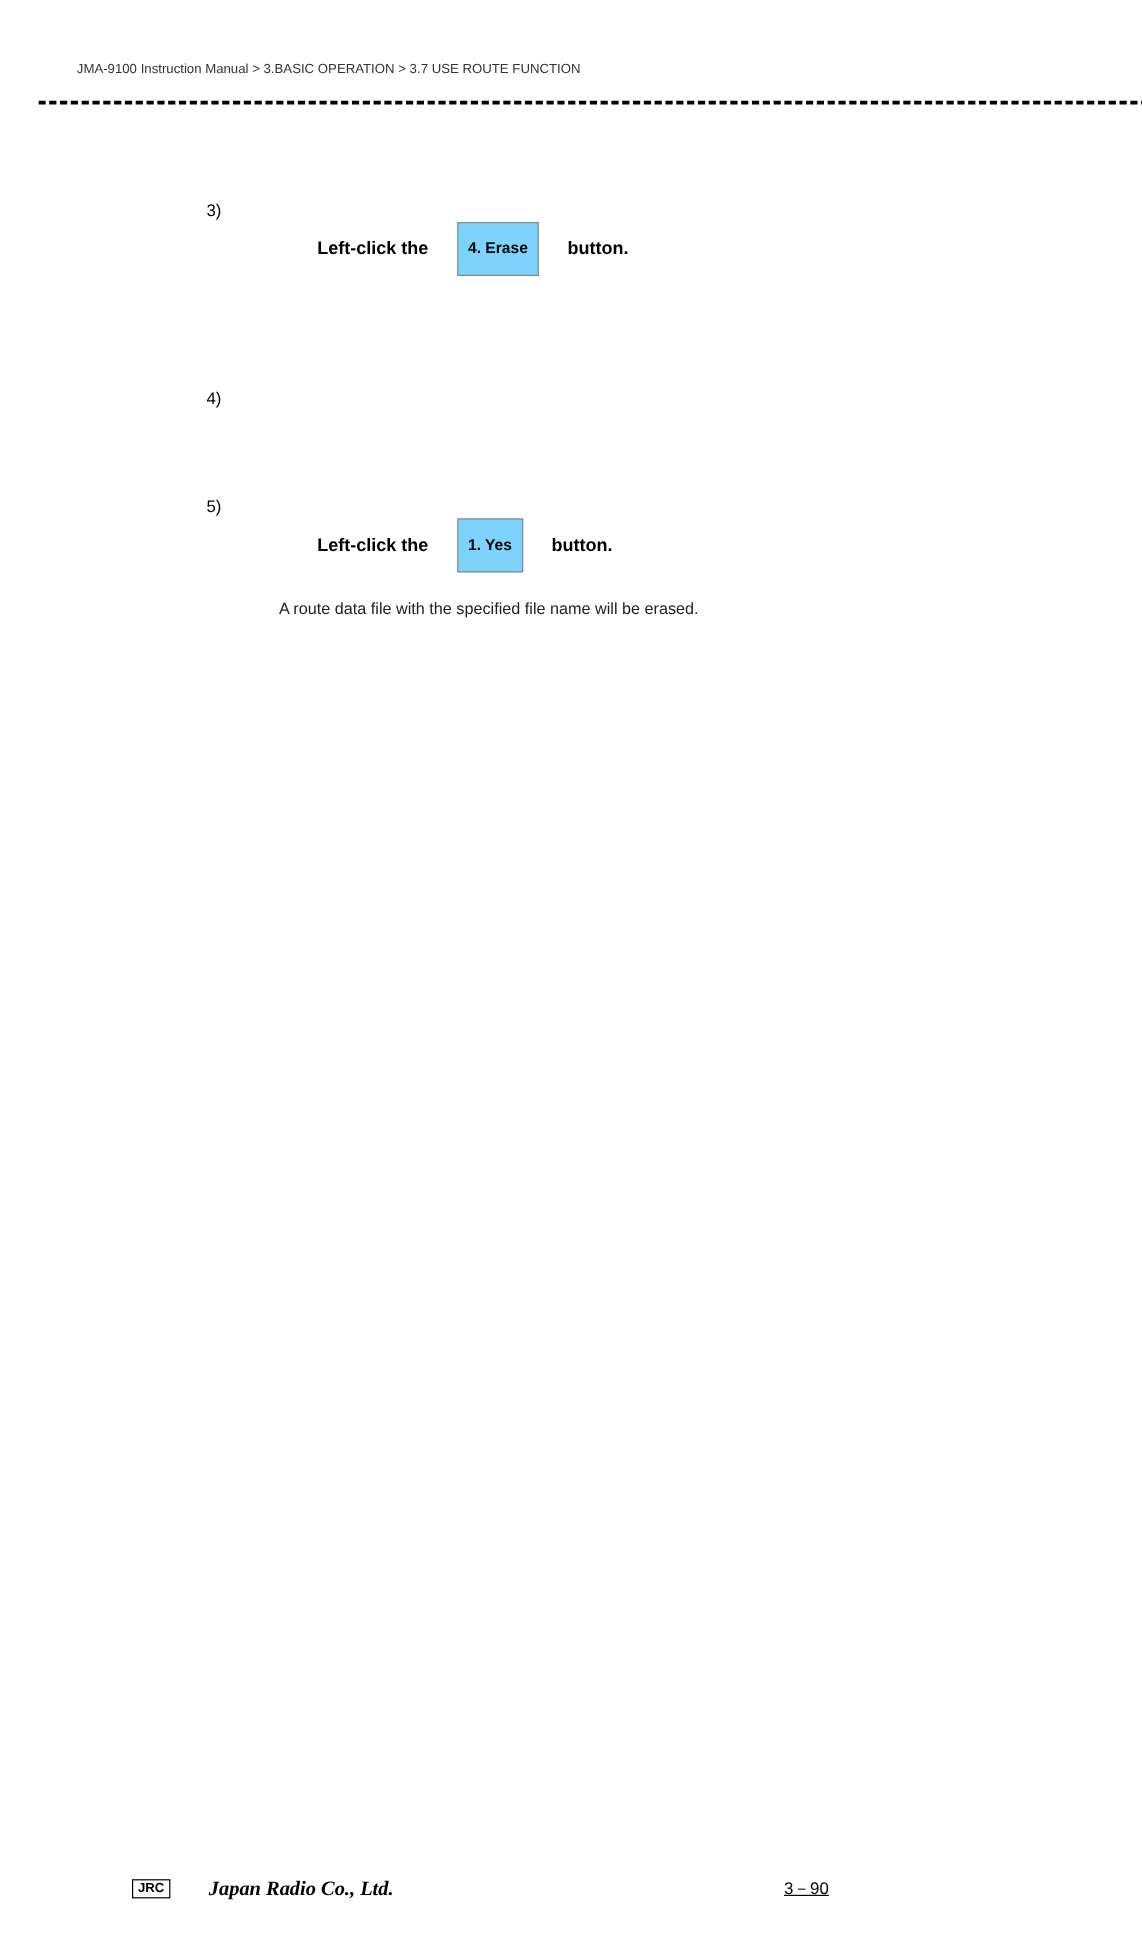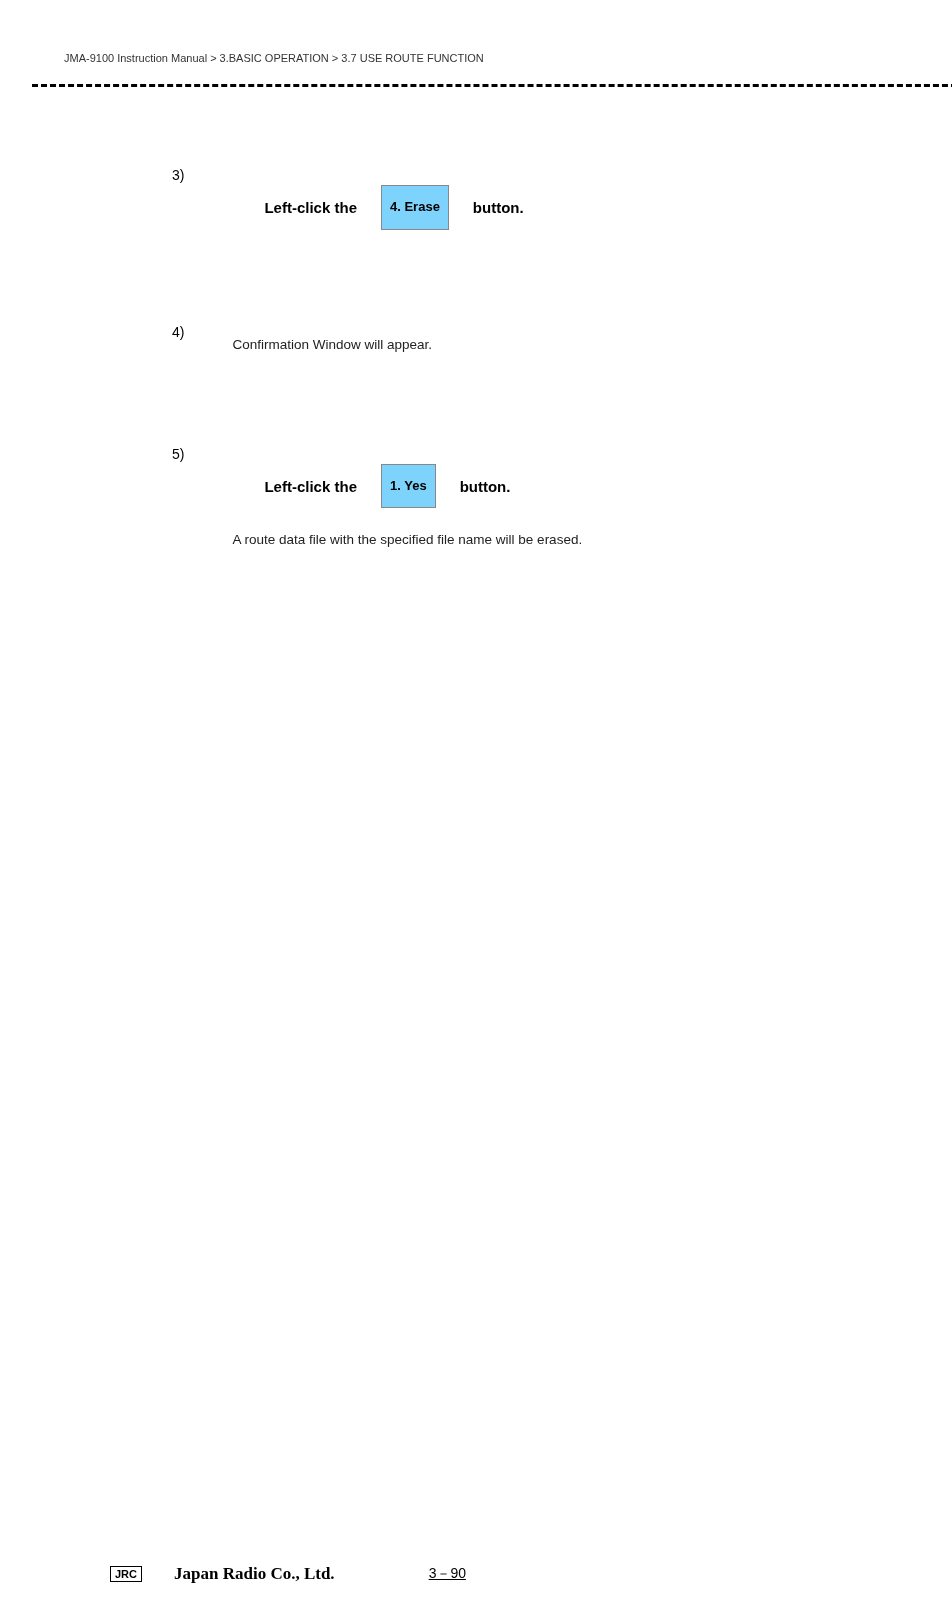--- a/index.html
+++ b/index.html
@@ -96,20 +96,21 @@
     .jrc-box {
       border: 1.5px solid #000;
       font-size: 11px;
       font-weight: bold;
       padding: 1px 4px;
       margin-right: 8px;
       font-family: Arial, sans-serif;
     }
 
     .company-name {
+      font-style: italic;
       font-size: 17px;
       font-family: Georgia, 'Times New Roman', serif;
       font-weight: bold;
     }
 
     .footer-bottom {
       position: absolute;
       bottom: 20px;
       left: 0;
       right: 0;
@@ -120,20 +121,21 @@
     }
 
     .footer-left {
       display: flex;
       align-items: center;
       gap: 8px;
     }
 
     .footer-center {
       flex: 1;
+      text-align: center;
       text-decoration: underline;
     }
   </style>
 </head>
 <body>
 
 <div class="breadcrumb-bar">JMA-9100 Instruction Manual  &gt;  3.BASIC OPERATION  &gt;  3.7  USE ROUTE FUNCTION</div>
 
 <hr class="dashed-divider">
 
@@ -153,21 +155,20 @@
       </div>
     </div>
   </div>
 
   <div class="step-block">
     <div class="step-item">
       <div class="step-number">
         <span>4)</span>
       </div>
       <div class="step-content">
-        <div class="step-description">Confirmation Window will appear.</div>
       </div>
     </div>
   </div>
 
   <div class="step-block">
     <div class="step-item">
       <div class="step-number">
         <span>5)</span>
       </div>
       <div class="step-content">

